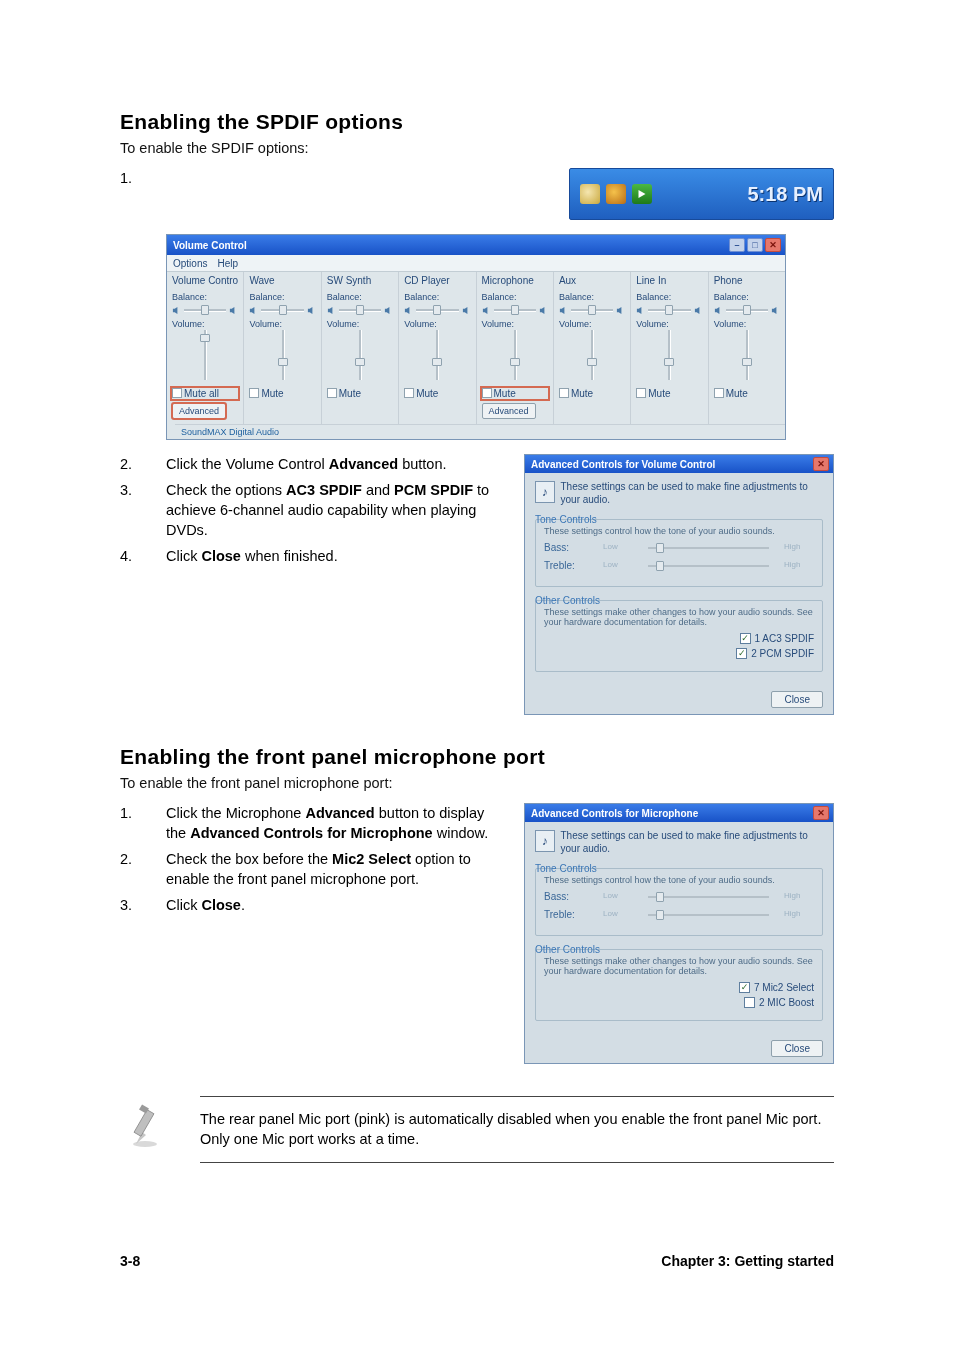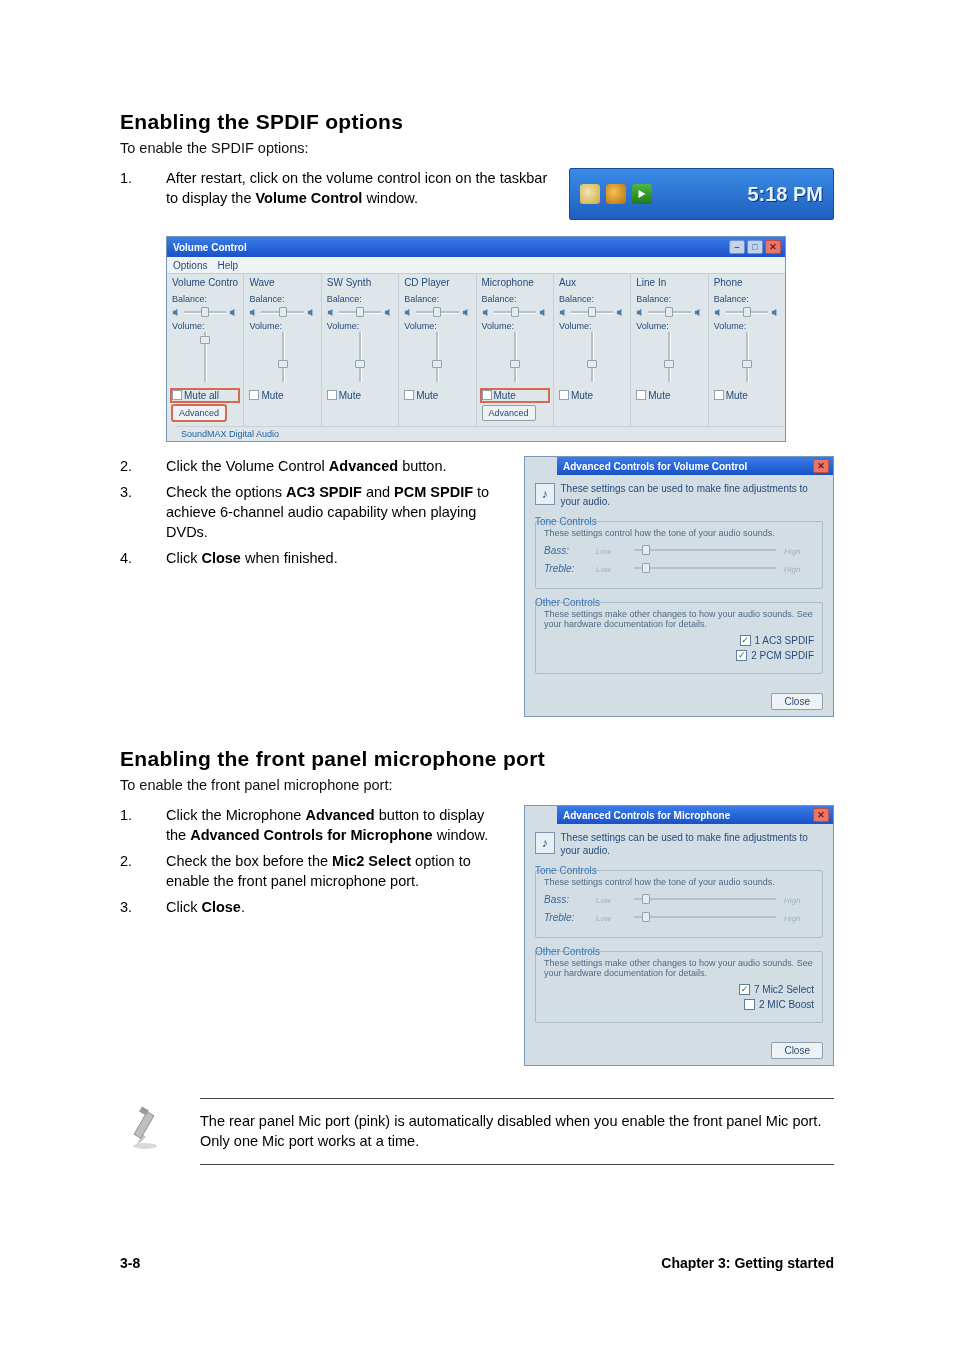--- a/index.html
+++ b/index.html
@@ -296,21 +296,20 @@
     color: #274b7a;
   }
   .advdlg .tbar {
     height: 18px;
     background: linear-gradient(#3a7ce8, #1852c7);
     color: #fff;
     font-weight: bold;
     display: flex;
     align-items: center;
     padding: 0 4px 0 6px;
-    margin-left: 32px;
   }
   .advdlg .tbar .ttl { flex: 1; white-space: nowrap; overflow: hidden; }
   .advdlg .tbar .xbtn {
     width: 14px; height: 12px;
     background: #e6776b;
     border: 1px solid #c54b3e;
     color: #7a130c;
     font-size: 9px;
     display: flex; align-items: center; justify-content: center;
     border-radius: 2px;
@@ -343,24 +342,23 @@
     padding: 6px 8px 8px 8px;
     margin: -6px 0 8px 0;
   }
   .advdlg .group .gdesc {
     font-size: 9px;
     color: #4d6b87;
     margin-bottom: 6px;
   }
   .advdlg .tone-row {
     display: flex;
-    align-items: flex-end;
+    align-items: flex-start;
     margin-bottom: 6px;
-    gap: 8px;
-    font-style: italic;
+    gap: 15px;
   }
   .advdlg .tone-row .tlabel { width: 44px; color: #3a6798; }
   .advdlg .tone-row .ends { width: 30px; color: #9db2c3; font-size:8px; }
   .advdlg .tone-row .hs {
     flex: 1;
     height: 12px;
     position: relative;
   }
   .advdlg .tone-row .hs .tt {
     position: absolute; left: 0; right: 0; top: 5px; height: 2px;
@@ -444,21 +442,20 @@
 <div class="page">
 
   <h2 class="section">Enabling the SPDIF options</h2>
   <p class="intro">To enable the SPDIF options:</p>
 
   <div class="step1-row">
     <div class="step-col">
       <div class="steplist">
         <div class="step">
           <div class="num">1.</div>
-          <div class="txt">After restart, click on the volume control icon on the taskbar to display the <span class="bold">Volume Control</span> window.</div>
         </div>
       </div>
     </div>
     <div class="clock">
       <div class="tray-icon a"></div>
       <div class="tray-icon b"></div>
       <div class="tray-icon c"></div>
       <div class="time">5:18 PM</div>
     </div>
   </div>

